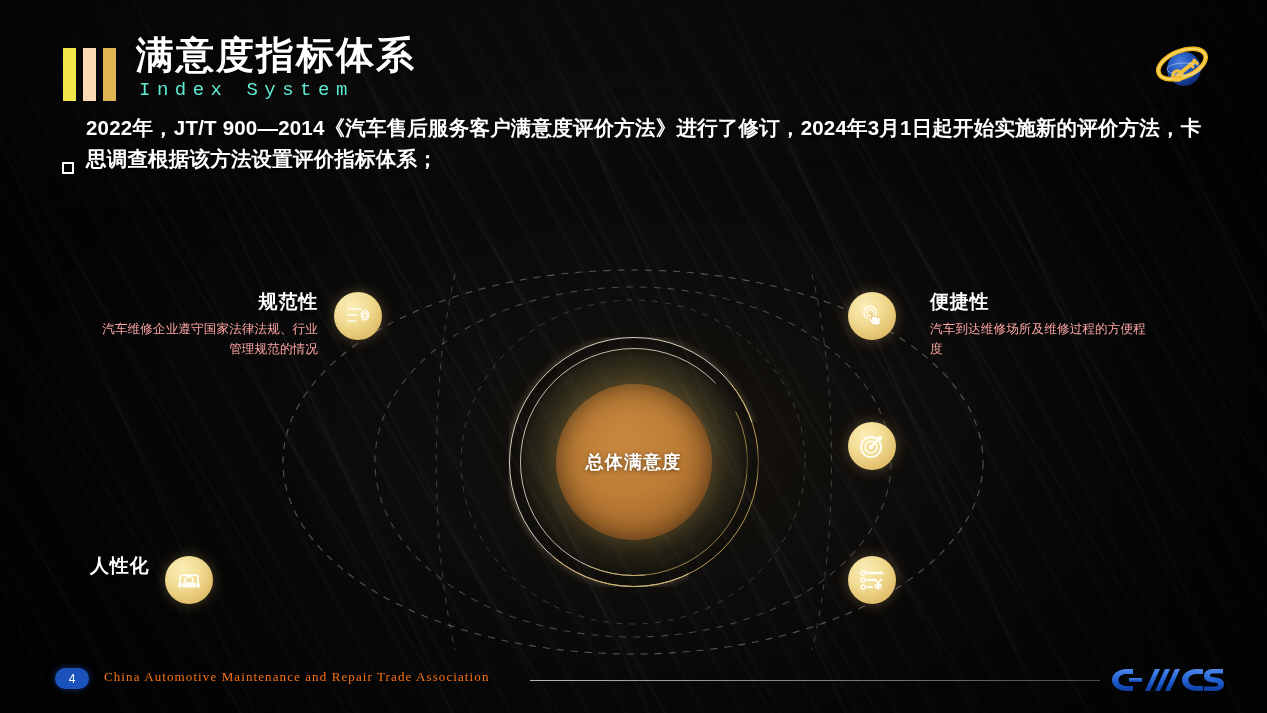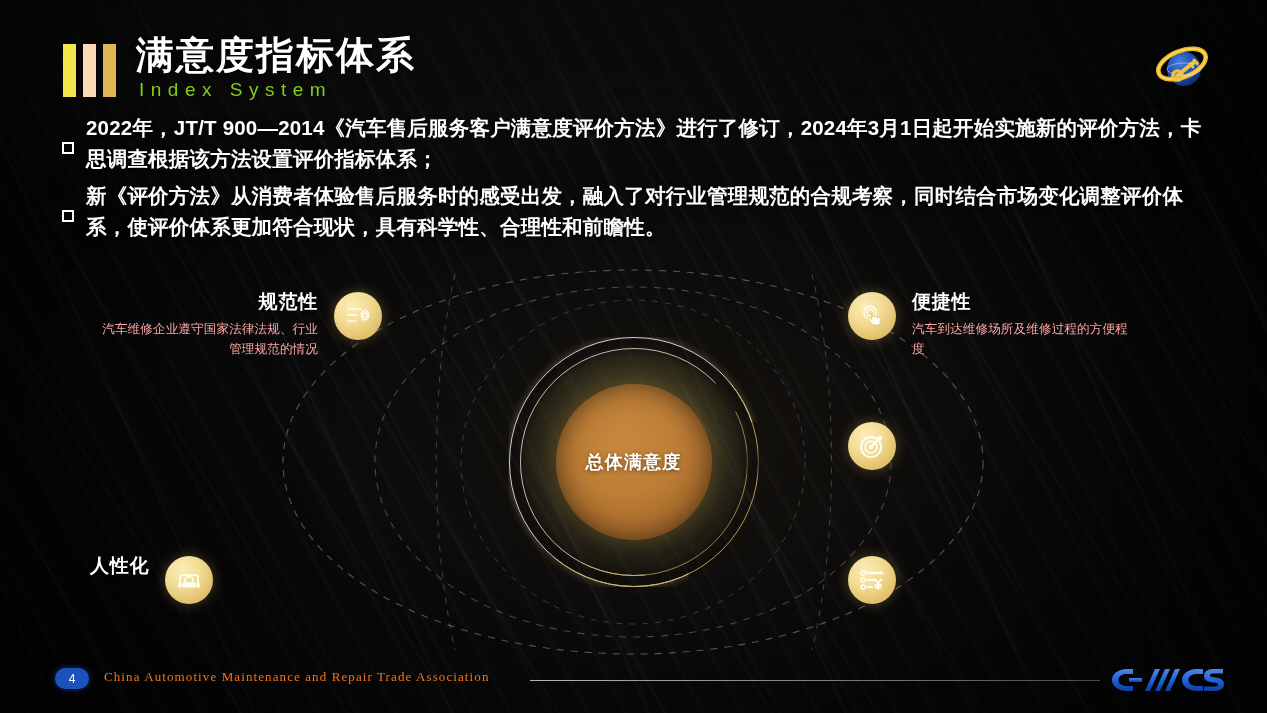--- a/index.html
+++ b/index.html
@@ -62,43 +62,43 @@
   .bg-topglow {
     background:
       linear-gradient(176deg, rgba(255,255,255,.055) 0%, rgba(255,255,255,0) 28%),
       linear-gradient(to bottom, rgba(0,0,0,.55) 0%, rgba(0,0,0,0) 16%);
   }
   .bg-vignette {
     background: radial-gradient(ellipse 760px 520px at 50% 50%, rgba(0,0,0,0) 42%, rgba(0,0,0,.62) 100%);
   }
 
   
-  .header { position: absolute; left: 63px; top: 36px; display: flex; align-items: center; }
+  .header { position: absolute; left: 63px; top: 36px; display: flex; align-items: flex-end; }
   .bars { display: flex; gap: 7px; margin: 5px 20px 0 0; }
   .bar { width: 13px; height: 53px; }
   .bar-1 { background: #f2e64a; }
   .bar-2 { background: #fbd9b4; }
   .bar-3 { background: #dfb552; }
 
   .title-block { display: flex; flex-direction: column; }
   .title-cn {
     font-size: 38px; font-weight: bold; color: #ffffff; letter-spacing: 2px;
     line-height: 1.05; text-shadow: 0 1px 5px rgba(0,0,0,.8);
   }
   .title-en {
-    font-family: Liberation Sans, sans-serif;
-    font-size: 19px; color: #84cc16; letter-spacing: 6.5px; margin-top: 3px; padding-left: 3px;
+    font-family: Liberation Mono, monospace;
+    font-size: 19px; color: #5eead4; letter-spacing: 6.5px; margin-top: 3px; padding-left: 3px;
   }
 
   
   .emblem { position: absolute; right: 45px; top: 36px; width: 78px; height: 62px; }
 
   
   .bullets { position: absolute; left: 62px; top: 112px; width: 1152px; }
-  .bullet-row { display: flex; align-items: center; margin-bottom: 6px; }
+  .bullet-row { display: flex; align-items: flex-end; margin-bottom: 6px; }
   .bullet-sq {
     flex: 0 0 auto; width: 12px; height: 12px; border: 2.2px solid #ffffff;
     margin: 10px 12px 0 0;
   }
   .bullet-text {
     font-size: 20.5px; font-weight: bold; color: #ffffff; line-height: 1.52;
     letter-spacing: .2px; text-shadow: 0 1px 4px rgba(0,0,0,.85);
   }
 
   
@@ -154,21 +154,21 @@
     display: flex; align-items: center; justify-content: center;
   }
   .core-label {
     font-size: 18px; font-weight: bold; color: #ffffff; letter-spacing: 1.2px;
     text-shadow: 0 1px 4px rgba(0,0,0,.5);
   }
 
   
   .node { position: absolute; display: flex; align-items: flex-start; }
   .node.left  { flex-direction: row; }
-  .node.right { flex-direction: row; }
+  .node.right { flex-direction: row; gap: 18px; }
 
   .node-txt { display: flex; flex-direction: column; justify-content: center; }
   .node.left .node-txt { align-items: flex-end; text-align: right; }
   .node.right .node-txt { align-items: flex-start; text-align: left; }
 
   .node-title {
     font-size: 19px; font-weight: bold; color: #ffffff; letter-spacing: .8px;
     line-height: 1.25; margin-bottom: 5px; text-shadow: 0 1px 4px rgba(0,0,0,.8);
   }
   .node-desc {
@@ -256,24 +256,20 @@
       <circle cx="33.5" cy="39.5" r="4.6" fill="none" stroke="#f3c13a" stroke-width="3.4"></circle>
       <path d="M46 28 l3 3 M50 24 l3.4 3.4" stroke="#f3c13a" stroke-width="3" stroke-linecap="round"></path>
       <ellipse cx="40" cy="33" rx="17" ry="6" fill="none" stroke="rgba(210,225,255,.5)" stroke-width="1"></ellipse>
     </svg>
   </div>
 
   <div class="bullets">
     <div class="bullet-row">
       <span class="bullet-sq"></span>
       <span class="bullet-text">2022年，JT/T 900—2014《汽车售后服务客户满意度评价方法》进行了修订，2024年3月1日起开始实施新的评价方法，卡思调查根据该方法设置评价指标体系；</span>
-    </div>
-    <div class="bullet-row">
-      <span class="bullet-sq"></span>
-      <span class="bullet-text">新《评价方法》从消费者体验售后服务时的感受出发，融入了对行业管理规范的合规考察，同时结合市场变化调整评价体系，使评价体系更加符合现状，具有科学性、合理性和前瞻性。</span>
     </div>
   </div>
 
   <div class="diagram">
 
     <svg class="orbits" viewBox="0 0 1267 400">
       <ellipse cx="633" cy="200" rx="350" ry="192" fill="none" stroke="rgba(198,198,190,.40)" stroke-width="1.1" stroke-dasharray="7 7"></ellipse>
       <ellipse cx="633" cy="200" rx="258" ry="175" fill="none" stroke="rgba(186,186,178,.34)" stroke-width="1.1" stroke-dasharray="7 7"></ellipse>
       <ellipse cx="633" cy="200" rx="172" ry="162" fill="none" stroke="rgba(176,176,168,.28)" stroke-width="1" stroke-dasharray="6 7"></ellipse>
       <path d="M455 12 C430 120 430 280 455 388" fill="none" stroke="rgba(190,190,182,.30)" stroke-width="1" stroke-dasharray="6 7"></path>

